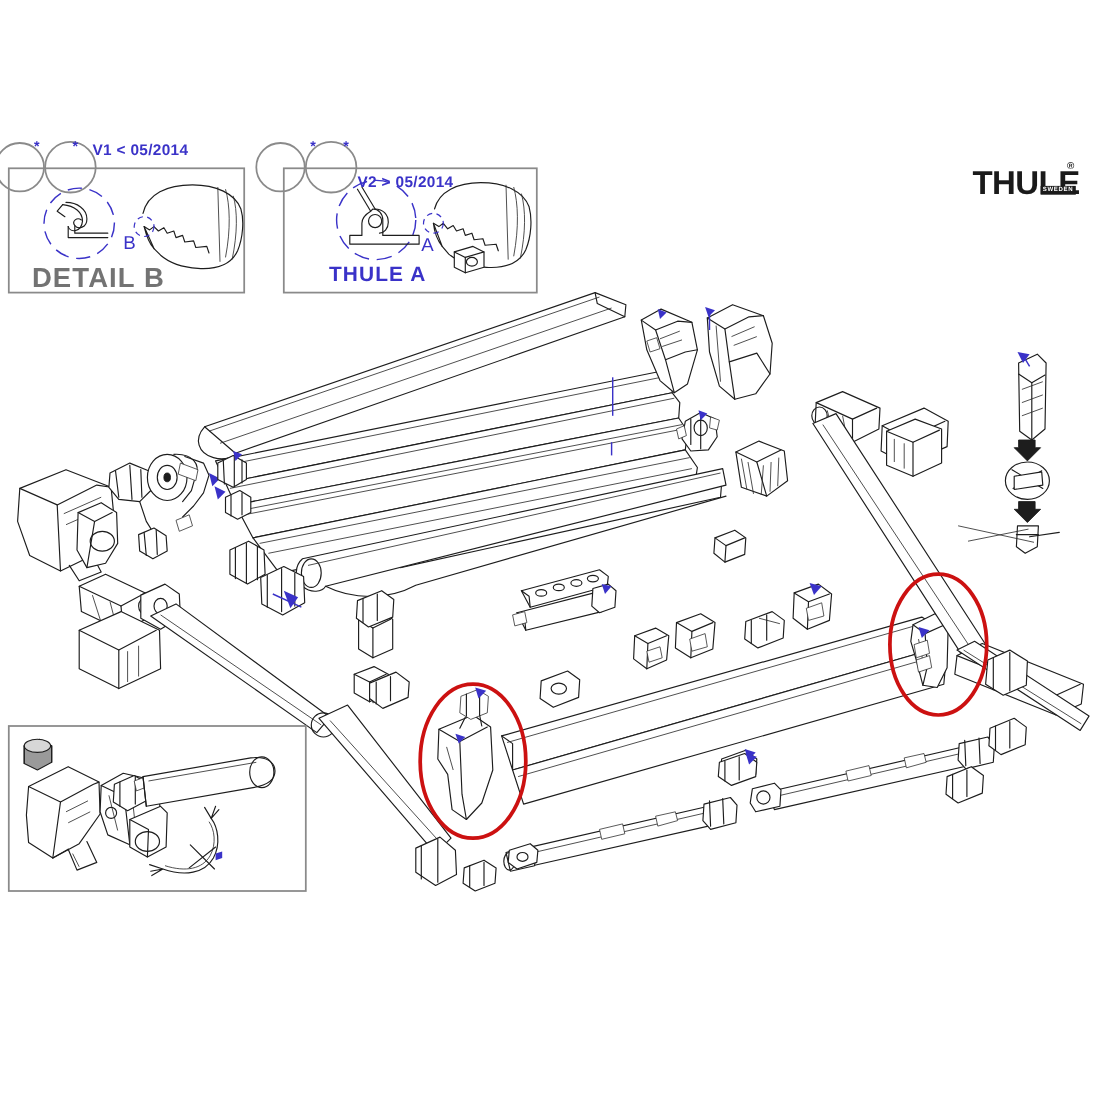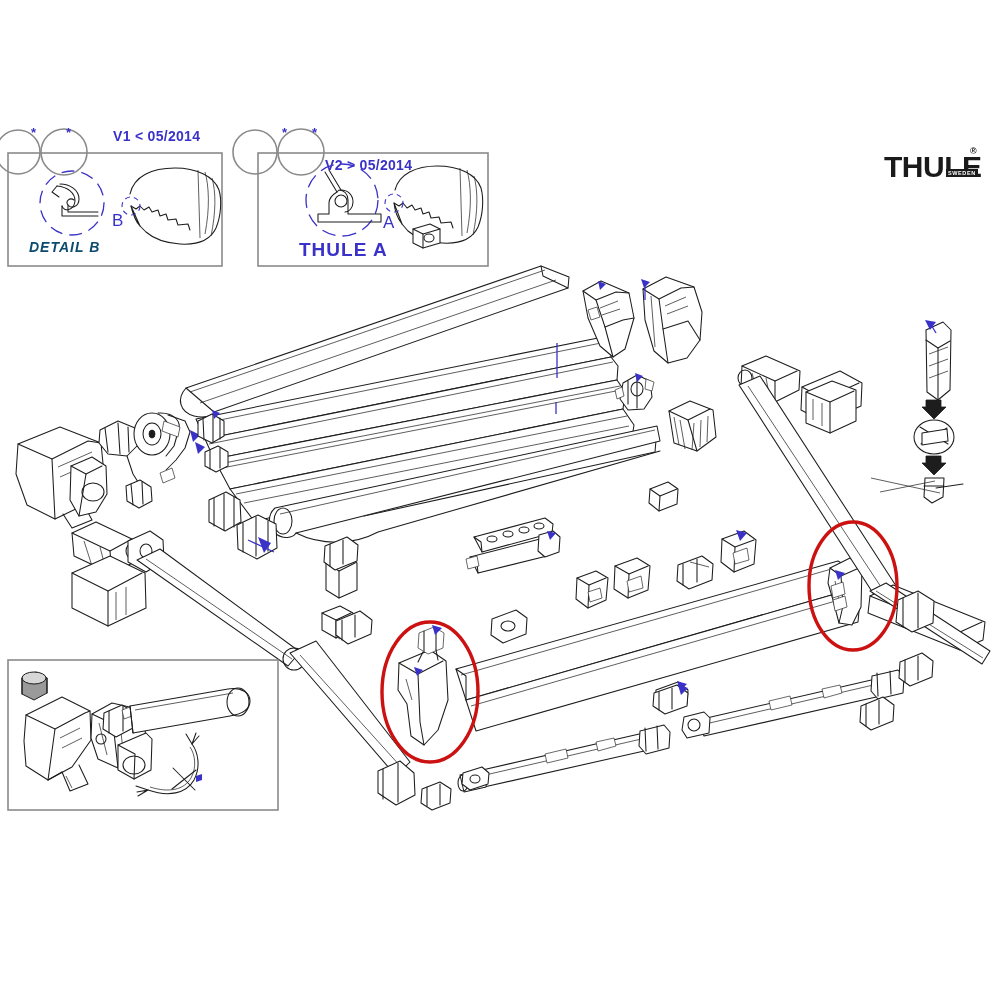--- a/index.html
+++ b/index.html
@@ -495,24 +495,24 @@
         <path class="ln" d="M148 790 L136 786 M148 790 L138 796 M148 790 L137 792"></path>
         <path class="ln" d="M192 744 L186 734 M192 744 L196 733 M192 744 L199 736"></path>
         <path class="bluf" d="M196 776 L202 774 L202 780 L196 782 Z"></path>
         <path class="ln" d="M173 768 L195 790"></path>
         <path class="ln" d="M196 770 L172 789"></path>
       </g>
     </g>
 
   </svg>
 
-  <div class="ttl" style="left:84px;top:128px;font-size:14px;font-weight:bold;color:#3a32c8;letter-spacing:.3px;margin-left:29px;">V1 &lt; 05/2014</div>
+  <div class="ttl" style="left:84px;top:128px;font-size:14px;font-weight:bold;color:#3a32c8;letter-spacing:.3px;">V1 &lt; 05/2014</div>
   <div class="ttl" style="left:31px;top:125px;font-size:13px;font-weight:bold;color:#3a32c8;">*</div>
   <div class="ttl" style="left:66px;top:125px;font-size:13px;font-weight:bold;color:#3a32c8;">*</div>
-  <div class="ttl" style="left:29px;top:239px;font-size:14px;font-weight:bold;color:#0c4a6e;letter-spacing:1px;font-style:italic;">DETAIL B</div>
+  <div class="ttl" style="left:29px;top:239px;font-size:25px;font-weight:bold;color:#737373;letter-spacing:1px;">DETAIL B</div>
 
   <div class="ttl" style="left:325px;top:128px;font-size:14px;font-weight:bold;color:#3a32c8;letter-spacing:.3px;margin-top:29px;">V2 &gt; 05/2014</div>
   <div class="ttl" style="left:282px;top:125px;font-size:13px;font-weight:bold;color:#3a32c8;">*</div>
   <div class="ttl" style="left:312px;top:125px;font-size:13px;font-weight:bold;color:#3a32c8;">*</div>
   <div class="ttl" style="left:299px;top:239px;font-size:19px;font-weight:bold;color:#3a32c8;letter-spacing:1px;">THULE A</div>
 
   <div style="position:absolute;left:884px;top:150px;">
     <div style="position:relative;">
       <span class="ttl" style="position:relative;font-size:30px;font-weight:bold;color:#1a1a1a;letter-spacing:-0.5px;font-family:Liberation Sans, sans-serif;">THULE</span>
       <span class="ttl" style="left:86px;top:-4px;font-size:9px;font-weight:bold;color:#1a1a1a;">®</span>

